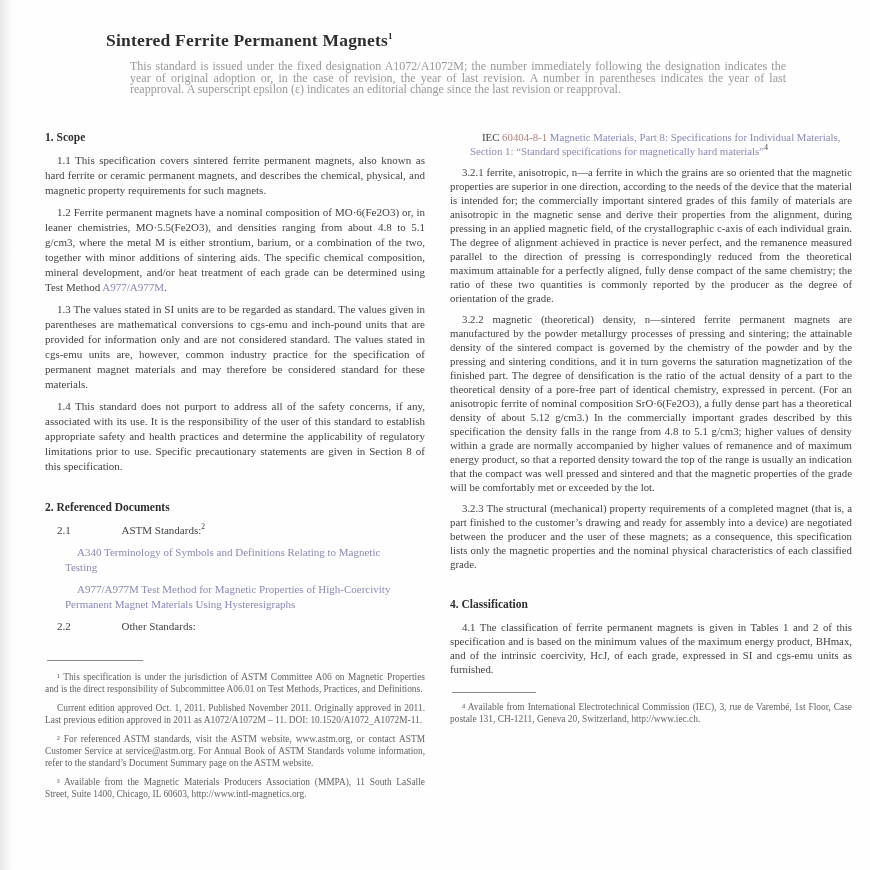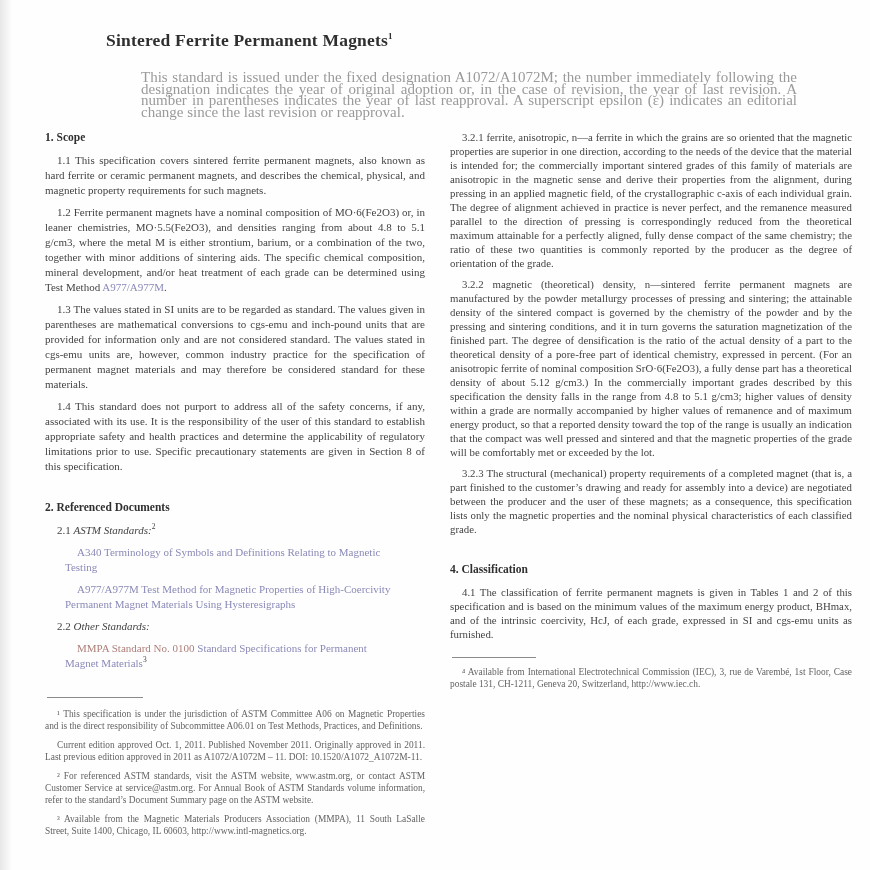--- a/index.html
+++ b/index.html
@@ -5,32 +5,32 @@
   html,body{margin:0;padding:0;}
   body{width:870px;height:870px;overflow:hidden;background:#ffffff;
        font-family:"Liberation Serif","DejaVu Serif",serif;}
   .sheet{position:relative;width:870px;height:870px;background:#fefefe;overflow:hidden;
          filter:blur(0.33px);}
   .sheet::before{content:"";position:absolute;left:0;top:0;bottom:0;width:12px;
          background:linear-gradient(90deg,rgba(110,110,110,.16),rgba(255,255,255,0));pointer-events:none;}
   .title{position:absolute;left:106px;top:-3px;font-size:17.5px;line-height:21px;
          font-weight:bold;color:#2f2f2f;letter-spacing:.2px;}
   .title sup{font-size:9px;}
-  .intro{position:absolute;left:129px;top:60px;width:656px;font-size:15px;line-height:11.5px;
-         color:#9a9a9a;text-align:justify;margin:12px;}
+  .intro{position:absolute;left:129px;top:60px;width:656px;font-size:12px;line-height:11.5px;
+         color:#9a9a9a;text-align:justify;margin:1px;}
   .col{position:absolute;top:130px;font-size:11px;line-height:15px;color:#434343;text-align:justify;}
   .col-left{left:45px;width:380px;}
   .col-right{left:450px;width:402px;font-size:10.8px;line-height:14px;}
   .col p{margin:0 0 7px;text-indent:12px;}
   h2.sec{font-size:11.5px;line-height:15px;font-weight:bold;color:#303030;
          margin:26px 0 8px;text-indent:0;text-align:left;}
   h2.sec.first{margin-top:0;}
   .col-right h2.sec{margin:26px 0 9px;line-height:14px;}
   .sublabel{margin:0 0 4px;}
-  .ital{font-style:italic;}
+  .ital{margin-left:48px;}
   .ref{margin:0 0 3px;padding-left:20px;text-indent:-10px;text-align:left;}
   .refs-wrap{width:352px;}
   .lnk{color:#8a8ab8;text-decoration:none;}
   .des{color:#ad7f79;}
   sup{font-size:7.5px;line-height:0;}
   .rule{border:none;border-top:1px solid #8a8a8a;width:96px;margin:26px 0 10px 2px;height:0;}
   .col-right .rule{margin:16px 0 8px 2px;width:84px;}
   .fn{font-size:9.4px;line-height:12px;color:#636363;margin:0 0 5px;text-indent:8px;text-align:justify;}
 </style>
 </head>
@@ -50,33 +50,31 @@
     <p>1.3 The values stated in SI units are to be regarded as standard. The values given in parentheses are mathematical conversions to cgs-emu and inch-pound units that are provided for information only and are not considered standard. The values stated in cgs-emu units are, however, common industry practice for the specification of permanent magnet materials and may therefore be considered standard for these materials.</p>
     <p>1.4 This standard does not purport to address all of the safety concerns, if any, associated with its use. It is the responsibility of the user of this standard to establish appropriate safety and health practices and determine the applicability of regulatory limitations prior to use. Specific precautionary statements are given in Section 8 of this specification.</p>
 
     <h2 class="sec">2. Referenced Documents</h2>
     <p class="sublabel"><span>2.1</span> <span class="ital">ASTM Standards:</span><sup>2</sup></p>
     <div class="refs-wrap">
       <p class="ref"><span class="lnk">A340</span> <span class="lnk">Terminology of Symbols and Definitions Relating to Magnetic Testing</span></p>
       <p class="ref"><span class="lnk">A977/A977M</span> <span class="lnk">Test Method for Magnetic Properties of High-Coercivity Permanent Magnet Materials Using Hysteresigraphs</span></p>
     </div>
     <p class="sublabel"><span>2.2</span> <span class="ital">Other Standards:</span></p>
-    <div class="refs-wrap">
-      <p class="ref"><span class="des">MMPA Standard No. 0100</span> <span class="lnk">Standard Specifications for Permanent Magnet Materials</span><sup>3</sup></p>
-    </div>
 
     <hr class="rule">
     <p class="fn">¹ This specification is under the jurisdiction of ASTM Committee A06 on Magnetic Properties and is the direct responsibility of Subcommittee A06.01 on Test Methods, Practices, and Definitions.</p>
     <p class="fn">Current edition approved Oct. 1, 2011. Published November 2011. Originally approved in 2011. Last previous edition approved in 2011 as A1072/A1072M – 11. DOI: 10.1520/A1072_A1072M-11.</p>
     <p class="fn">² For referenced ASTM standards, visit the ASTM website, www.astm.org, or contact ASTM Customer Service at service@astm.org. For Annual Book of ASTM Standards volume information, refer to the standard’s Document Summary page on the ASTM website.</p>
     <p class="fn">³ Available from the Magnetic Materials Producers Association (MMPA), 11 South LaSalle Street, Suite 1400, Chicago, IL 60603, http://www.intl-magnetics.org.</p>
   </div>
 
   <div class="col col-right">
 
+    <p class="ref"><span>IEC</span> <span class="des">60404-8-1</span> <span class="lnk">Magnetic Materials, Part 8: Specifications for Individual Materials, Section 1: “Standard specifications for magnetically hard materials”</span><sup>4</sup></p>
 
     <p>3.2.1 ferrite, anisotropic, n—a ferrite in which the grains are so oriented that the magnetic properties are superior in one direction, according to the needs of the device that the material is intended for; the commercially important sintered grades of this family of materials are anisotropic in the magnetic sense and derive their properties from the alignment, during pressing in an applied magnetic field, of the crystallographic c-axis of each individual grain. The degree of alignment achieved in practice is never perfect, and the remanence measured parallel to the direction of pressing is correspondingly reduced from the theoretical maximum attainable for a perfectly aligned, fully dense compact of the same chemistry; the ratio of these two quantities is commonly reported by the producer as the degree of orientation of the grade.</p>
     <p>3.2.2 magnetic (theoretical) density, n—sintered ferrite permanent magnets are manufactured by the powder metallurgy processes of pressing and sintering; the attainable density of the sintered compact is governed by the chemistry of the powder and by the pressing and sintering conditions, and it in turn governs the saturation magnetization of the finished part. The degree of densification is the ratio of the actual density of a part to the theoretical density of a pore-free part of identical chemistry, expressed in percent. (For an anisotropic ferrite of nominal composition SrO·6(Fe2O3), a fully dense part has a theoretical density of about 5.12 g/cm3.) In the commercially important grades described by this specification the density falls in the range from 4.8 to 5.1 g/cm3; higher values of density within a grade are normally accompanied by higher values of remanence and of maximum energy product, so that a reported density toward the top of the range is usually an indication that the compact was well pressed and sintered and that the magnetic properties of the grade will be comfortably met or exceeded by the lot.</p>
     <p>3.2.3 The structural (mechanical) property requirements of a completed magnet (that is, a part finished to the customer’s drawing and ready for assembly into a device) are negotiated between the producer and the user of these magnets; as a consequence, this specification lists only the magnetic properties and the nominal physical characteristics of each classified grade.</p>
 
     <h2 class="sec">4. Classification</h2>
     <p>4.1 The classification of ferrite permanent magnets is given in Tables 1 and 2 of this specification and is based on the minimum values of the maximum energy product, BHmax, and of the intrinsic coercivity, HcJ, of each grade, expressed in SI and cgs-emu units as furnished.</p>
 
     <hr class="rule">
     <p class="fn">⁴ Available from International Electrotechnical Commission (IEC), 3, rue de Varembé, 1st Floor, Case postale 131, CH-1211, Geneva 20, Switzerland, http://www.iec.ch.</p>

